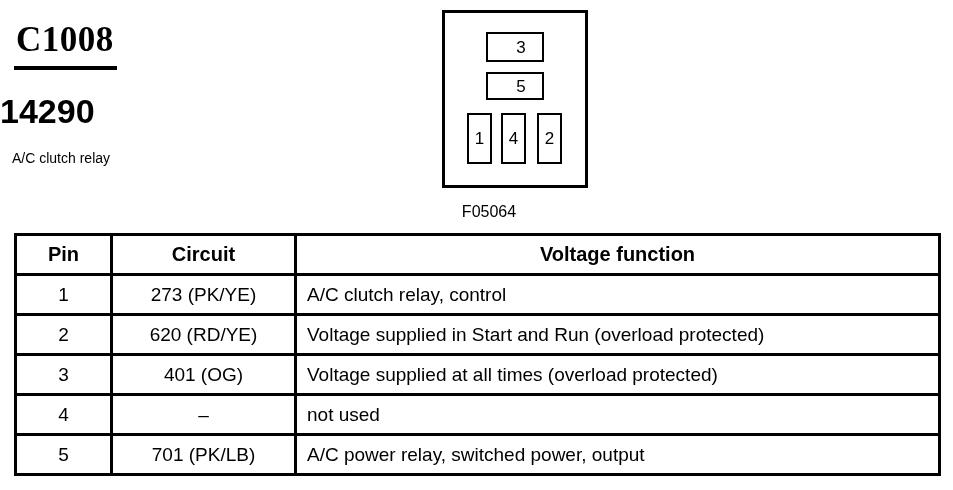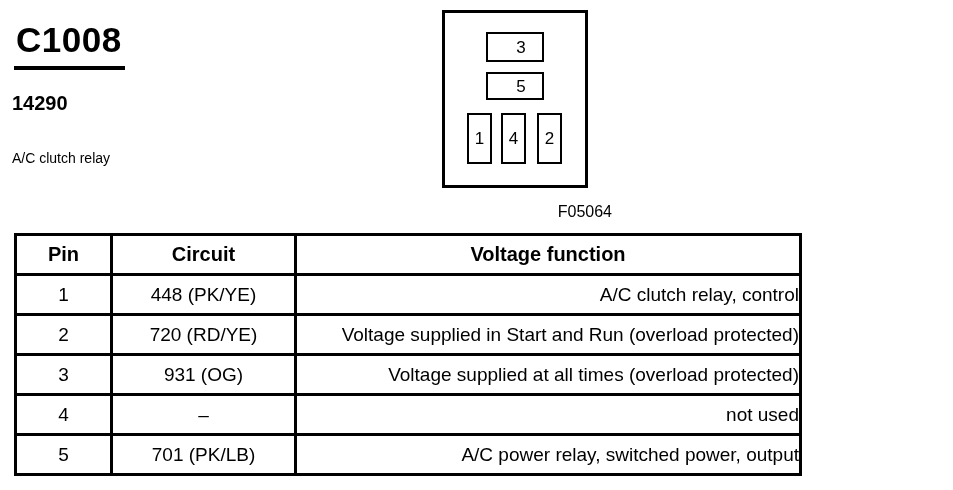--- a/index.html
+++ b/index.html
@@ -20,26 +20,27 @@
   .connector-id {
     position: absolute;
     left: 14px;
     top: 20px;
     font-size: 35px;
     font-weight: bold;
     letter-spacing: 0.5px;
     border-bottom: 4px solid #000;
     padding: 0 3px 6px 2px;
     display: inline-block;
+    font-family: Liberation Serif, serif;
   }
   .part-number {
     position: absolute;
-    left: 12px;
+    left: 0;
     top: 92px;
-    font-size: 20px;
+    font-size: 34px;
     font-weight: bold;
   }
   .description {
     position: absolute;
     left: 12px;
     top: 150px;
     font-size: 14px;
   }
 
   
@@ -64,52 +65,52 @@
   }
   .pin-box.wide .pin-num { transform: translateX(6px); }
   .pin-box-3 { left: 41px; top: 19px; width: 58px; height: 30px; }
   .pin-box-5 { left: 41px; top: 59px; width: 58px; height: 28px; }
   .pin-box-1 { left: 22px; top: 100px; width: 25px; height: 51px; }
   .pin-box-4 { left: 56px; top: 100px; width: 25px; height: 51px; }
   .pin-box-2 { left: 92px; top: 100px; width: 25px; height: 51px; }
 
   .figure-label {
     position: absolute;
-    left: 466px;
+    left: 416px;
     top: 203px;
     width: 146px;
-    text-align: right;
+    text-align: center;
     font-size: 16px;
   }
 
   
   table.pinout {
     position: absolute;
     left: 14px;
     top: 233px;
-    width: 788px;
+    width: 927px;
     border-collapse: collapse;
     table-layout: fixed;
   }
   table.pinout th,
   table.pinout td {
     border: 3px solid #000;
     height: 37px;
     font-size: 19px;
     text-align: center;
     vertical-align: middle;
     padding: 0;
     overflow: hidden;
   }
   table.pinout th {
     font-size: 20px;
     font-weight: bold;
   }
   table.pinout td.fn {
-    text-align: right;
+    text-align: left;
     padding-left: 10px;
   }
   col.c-pin { width: 96px; }
   col.c-circuit { width: 184px; }
 </style>
 </head>
 <body>
 
 <div class="connector-id">C1008</div>
 <div class="part-number">14290</div>
@@ -143,31 +144,31 @@
   <thead>
     <tr>
       <th>Pin</th>
       <th>Circuit</th>
       <th>Voltage function</th>
     </tr>
   </thead>
   <tbody>
     <tr>
       <td>1</td>
-      <td>448 (PK/YE)</td>
+      <td>273 (PK/YE)</td>
       <td class="fn">A/C clutch relay, control</td>
     </tr>
     <tr>
       <td>2</td>
-      <td>720 (RD/YE)</td>
+      <td>620 (RD/YE)</td>
       <td class="fn">Voltage supplied in Start and Run (overload protected)</td>
     </tr>
     <tr>
       <td>3</td>
-      <td>931 (OG)</td>
+      <td>401 (OG)</td>
       <td class="fn">Voltage supplied at all times (overload protected)</td>
     </tr>
     <tr>
       <td>4</td>
       <td>–</td>
       <td class="fn">not used</td>
     </tr>
     <tr>
       <td>5</td>
       <td>701 (PK/LB)</td>

